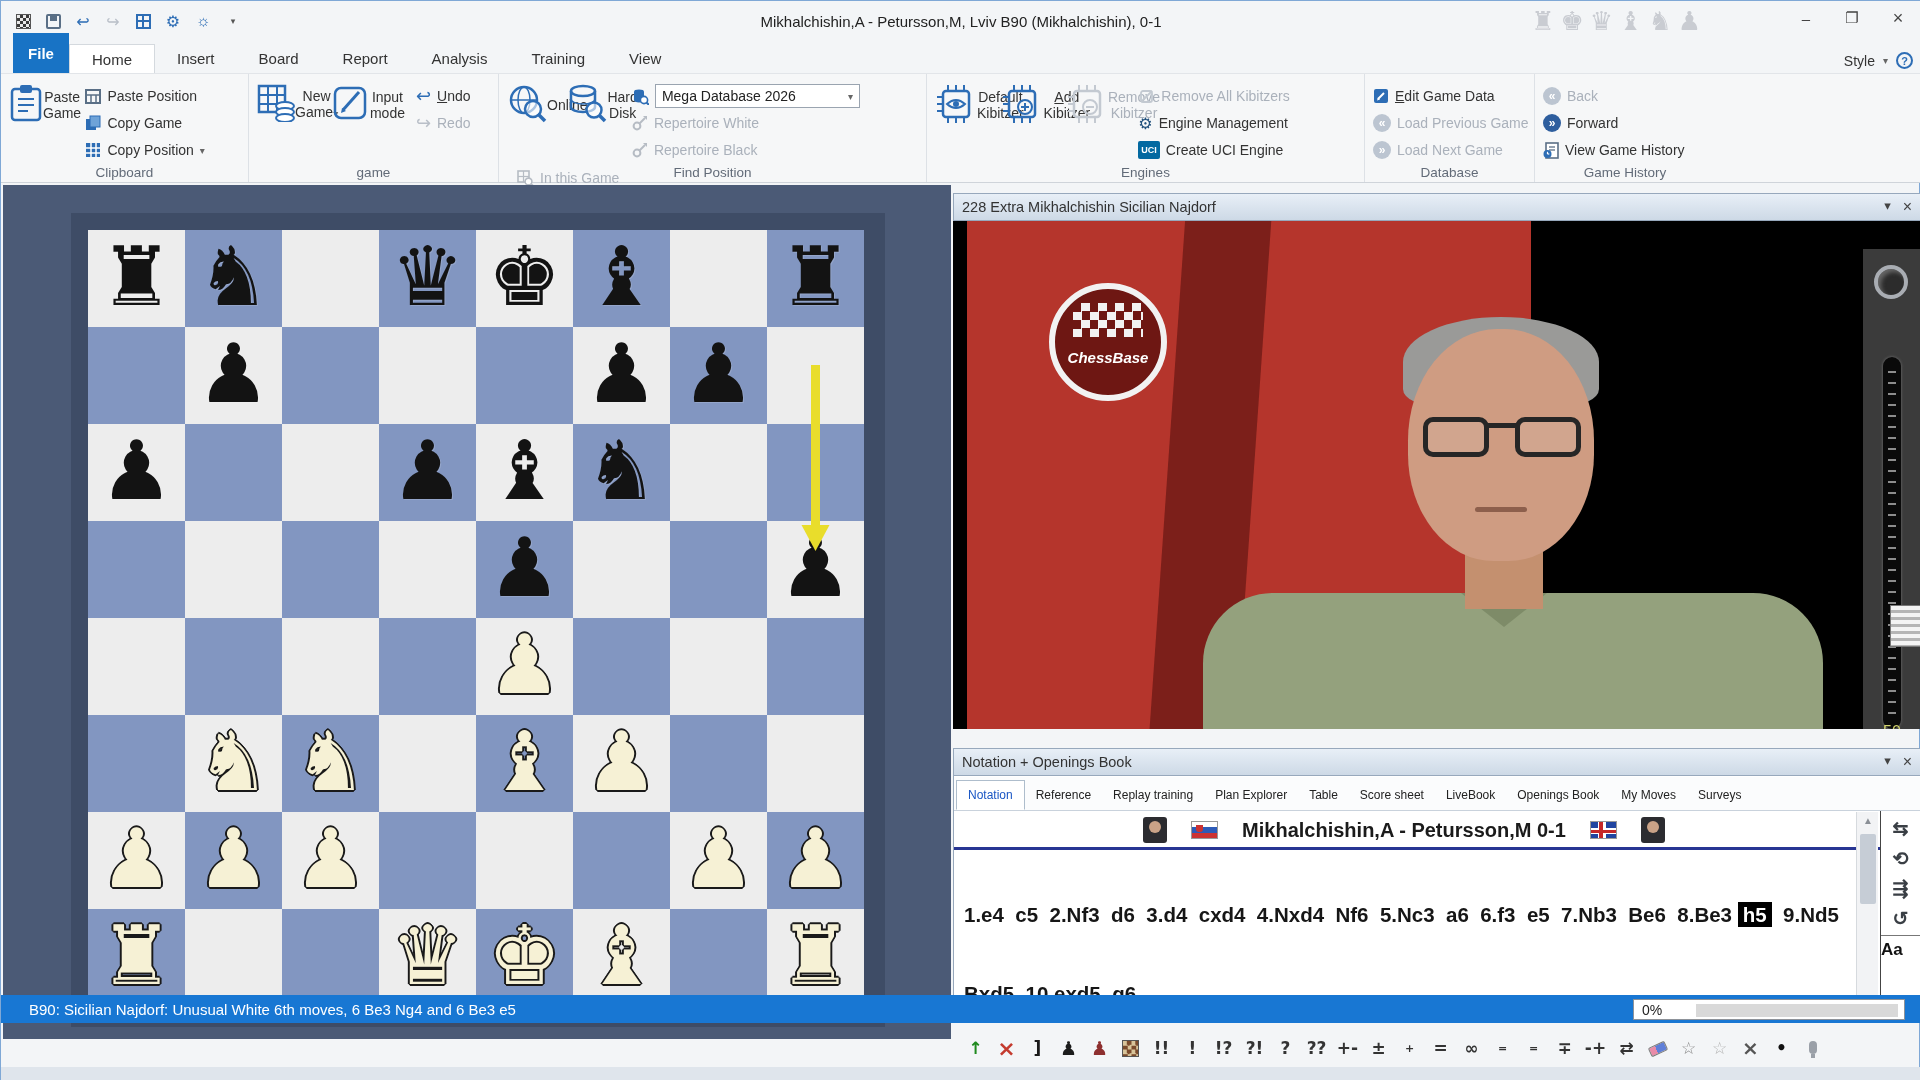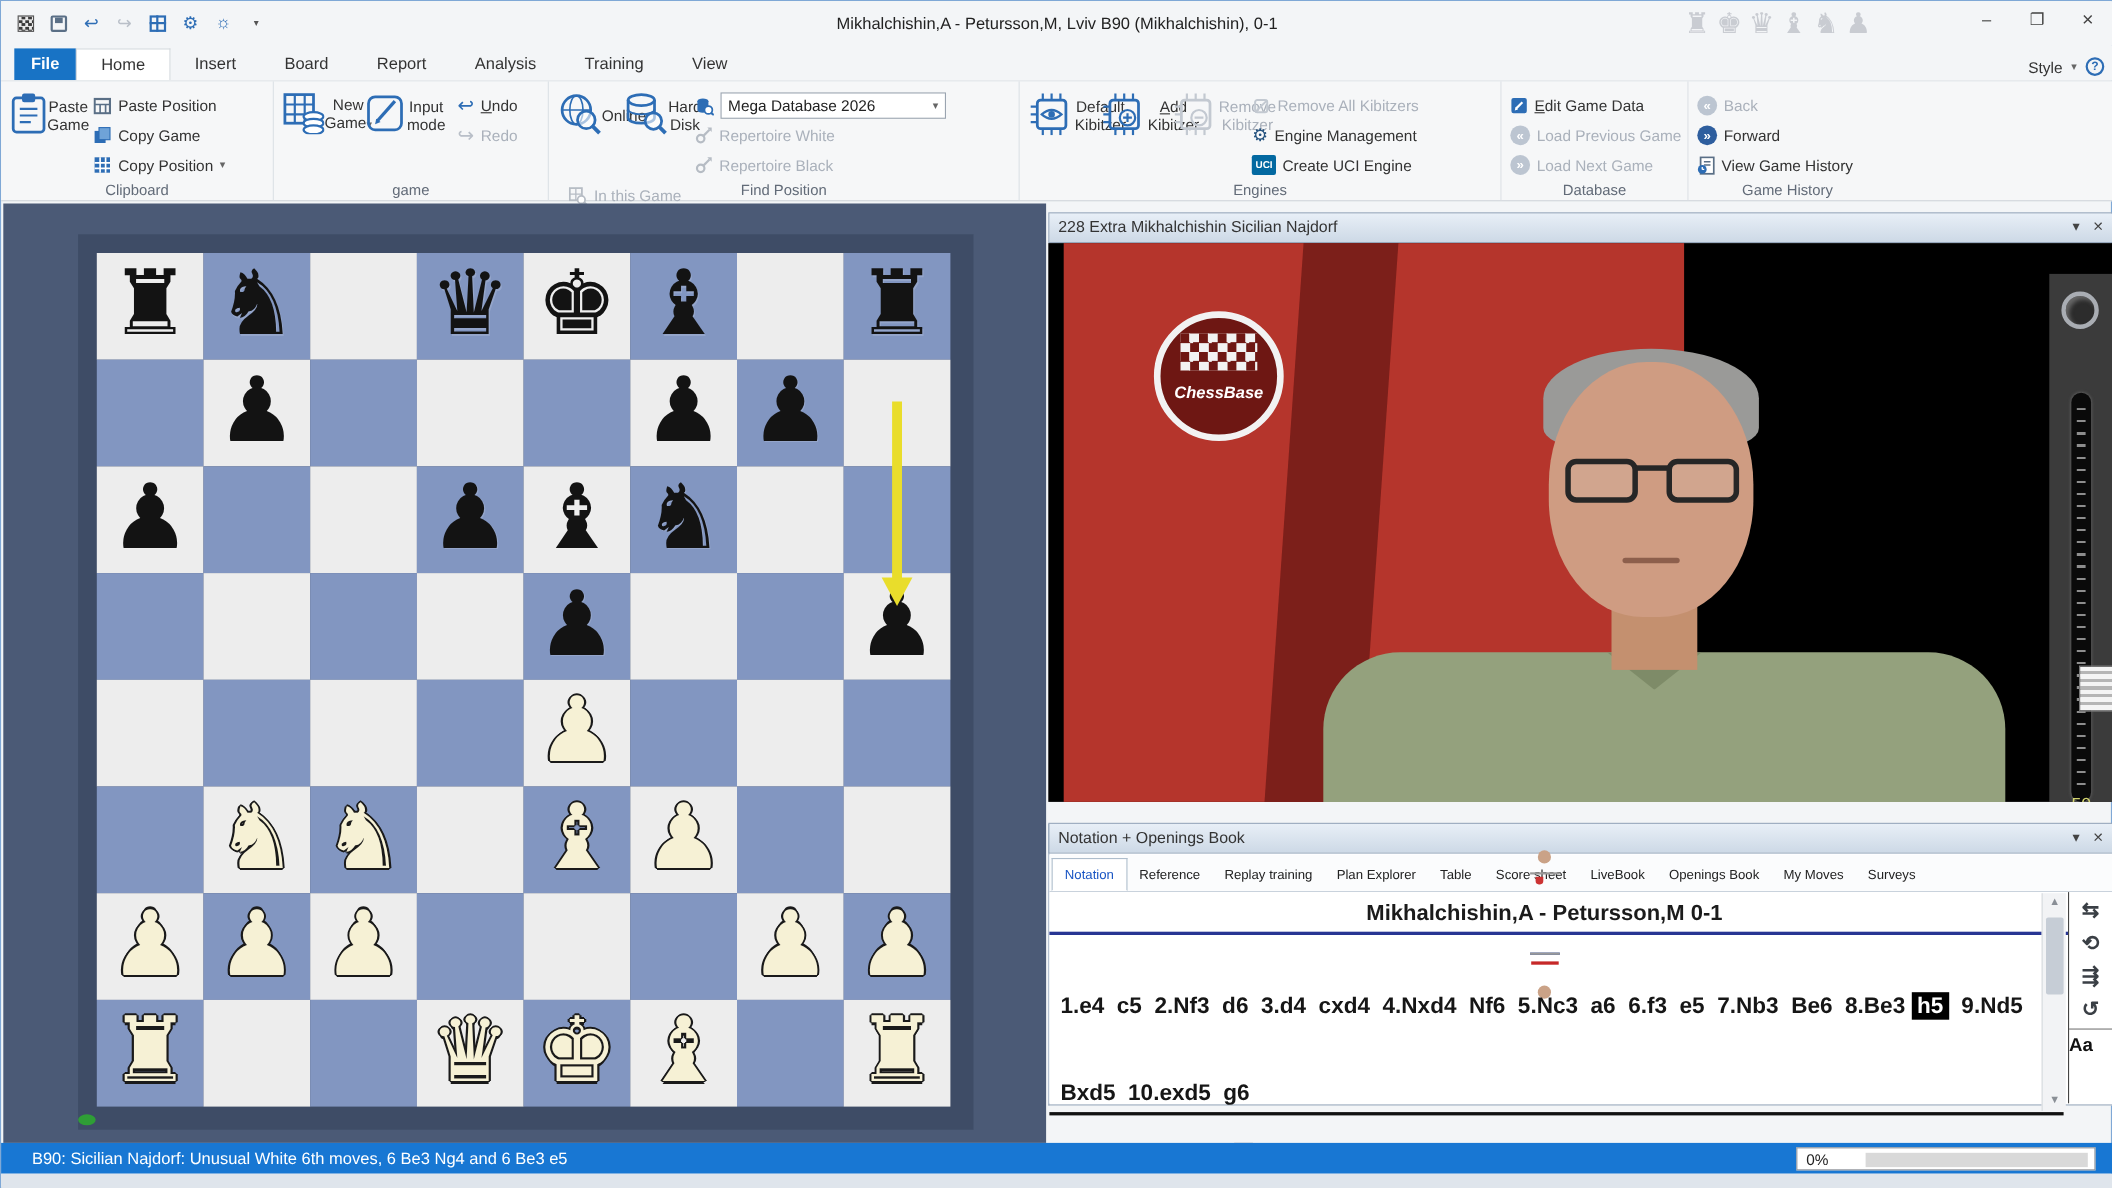--- a/index.html
+++ b/index.html
@@ -19,21 +19,21 @@
   .gridwin:before { content:""; position:absolute; left:4px; top:-2px; bottom:-2px; width:2px; background:#2d6db5; }
   .gridwin:after { content:""; position:absolute; top:4px; left:-2px; right:-2px; height:2px; background:#2d6db5; }
   .gear-qi { color:#24527e; font-size:17px; }
   .win-title { position:absolute; left:0; right:0; text-align:center; font-size:15px; color:#222; pointer-events:none; }
   .tb-pieces { position:absolute; right:220px; top:5px; display:flex; gap:6px; font-size:26px; color:#c9ccd2; }
   .win-btns { position:absolute; right:0; top:0; display:flex; }
   .win-btn { width:46px; height:34px; display:flex; align-items:center; justify-content:center; font-size:15px; color:#444; }
 
   
   .tabsrow { position:absolute; left:0; top:40px; width:1920px; height:32px; background:#f3f5f7; display:flex; align-items:flex-end; }
-  .file-tab { margin-left:12px; width:56px; height:29px; background:#1873c5; color:#fff; font-weight:bold; font-size:15px; display:flex; align-items:center; justify-content:center; }
+  .file-tab { margin-left:12px; width:56px; height:40px; background:#1873c5; color:#fff; font-weight:bold; font-size:15px; display:flex; align-items:center; justify-content:center; }
   .rtab { height:29px; padding:0 22px; display:flex; align-items:center; font-size:15px; color:#333; }
   .rtab.active { background:#fff; border:1px solid #d4d9de; border-bottom:none; }
   .tabs-right { position:absolute; right:8px; bottom:4px; display:flex; align-items:center; gap:8px; font-size:14px; color:#333; }
   .help-circ { width:17px; height:17px; border-radius:50%; border:2px solid #2d6db5; color:#2d6db5; font-size:11px; font-weight:bold; display:flex; align-items:center; justify-content:center; }
 
   
   .ribbon { position:absolute; left:0; top:72px; width:1920px; height:110px; background:#f6f7f8; border-top:1px solid #e2e5e9; border-bottom:1px solid #cfd4da; display:flex; }
   .rgroup { position:relative; height:100%; border-right:1px solid #dde1e6; padding:6px 8px 20px 8px; }
   .rgroup-label { position:absolute; bottom:2px; left:0; right:0; text-align:center; font-size:13.5px; color:#626b78; }
   .big-btn { width:72px; display:inline-flex; flex-direction:row; align-items:center; justify-content:flex-start; vertical-align:top; margin-top:2px; }
@@ -90,21 +90,21 @@
       background:repeating-linear-gradient(180deg,#8d8d8d 0 2px, transparent 2px 11px); }
   .vol-handle { position:absolute; left:7px; top:248px; width:44px; height:42px; background:repeating-linear-gradient(180deg,#f4f4f4 0 4px,#b5b5b5 4px 7px); border:1px solid #777; }
   .vol-val { position:absolute; left:0; right:0; top:474px; text-align:center; color:#d3d46e; font-size:16px; }
 
   
   .notation-panel { position:absolute; left:952px; top:748px; width:968px; height:256px; background:#fff; border:1px solid #97a8bc; border-top:none; }
   .ntabs { position:absolute; left:0; top:28px; width:966px; height:34px; background:#fbfcfd; border-bottom:1px solid #c9d2dc; display:flex; align-items:flex-end; padding-left:2px; }
   .ntab { height:30px; padding:0 11px; display:flex; align-items:center; font-size:12px; color:#222; }
   .ntab.active { background:#fff; border:1px solid #aebdcc; border-bottom:1px solid #fff; color:#1a56c4; }
   .ncontent { position:absolute; left:0; top:62px; width:966px; height:192px; background:#fff; }
-  .game-header { position:absolute; left:0; top:4px; width:900px; height:30px; display:flex; align-items:center; justify-content:center; gap:24px;flex-direction:column; }
+  .game-header { position:absolute; left:0; top:4px; width:900px; height:30px; display:flex; align-items:center; justify-content:center; gap:24px; }
   .gh-text { font-size:20px; font-weight:bold; color:#1b1b1b; }
   .gh-photo { width:24px; height:26px; background:#2c2c30; border-radius:3px; position:relative; }
   .gh-photo:before { content:""; position:absolute; left:6px; top:4px; width:12px; height:12px; border-radius:50%; background:#caa287; }
   .flag { width:27px; height:18px; border:1px solid #999; position:relative; }
   .flag-si { background:linear-gradient(#fff 0 33%, #2d5bb8 33% 66%, #c33 66%); }
   .flag-si:before { content:""; position:absolute; left:4px; top:3px; width:7px; height:7px; background:#c33; border-radius:0 0 3px 3px; }
   .flag-is { background:#2145a0; }
   .flag-is:before { content:""; position:absolute; left:7px; top:0; width:7px; height:100%; background:#fff; box-shadow:inset 0 0 0 1.6px #fff; border-left:1.5px solid #fff; }
   .flag-is:after { content:""; position:absolute; left:8.5px; top:0; width:4px; height:100%; background:#c62828; box-shadow:0 7px 0 -5.5px #c62828; }
   .flag-is .h { position:absolute; left:0; top:6px; width:100%; height:6px; background:#fff; }
@@ -122,21 +122,21 @@
   .mic-ic { display:inline-block; width:8px; height:13px; background:#9aa0a8; border-radius:4px; position:relative; }
   .mic-ic:after { content:""; position:absolute; left:2px; top:13px; width:4px; height:4px; background:#9aa0a8; }
   .nscroll { position:absolute; left:902px; top:1px; width:22px; height:198px; background:#f2f3f5; border-left:1px solid #d6dade; }
   .nscroll .sarr { position:absolute; left:0; width:22px; height:18px; color:#8a8f96; font-size:10px; text-align:center; line-height:18px; }
   .nscroll .thumb { position:absolute; left:3px; top:22px; width:16px; height:70px; background:#c6cdd6; border-radius:2px; }
   .side-icons { position:absolute; left:926px; top:0; width:40px; height:192px; border-left:1px solid #444; display:flex; flex-direction:column; align-items:center; padding-top:4px; gap:4px; }
   .si-it { width:30px; height:26px; display:flex; align-items:center; justify-content:center; color:#3a3f45; font-size:19px; font-weight:bold; }
   .si-aa { font-size:17px; font-weight:bold; color:#111; border-top:1px solid #777; width:100%; text-align:left; padding-top:4px; }
 
   
-  .statusbar { position:absolute; left:0; top:1038px; width:1920px; height:28px; background:#1877d3; color:#fff; font-size:15px; display:flex; align-items:center; padding-left:28px; }
+  .statusbar { position:absolute; left:0; top:994px; width:1920px; height:28px; background:#1877d3; color:#fff; font-size:15px; display:flex; align-items:center; padding-left:28px; }
   .progress-box { position:absolute; right:16px; top:4px; width:272px; height:21px; background:#fff; border:1px solid #8d9299; display:flex; align-items:center; font-size:14px; color:#222; padding-left:8px; }
   .progress-track { position:absolute; left:62px; right:6px; top:3.5px; height:13px; background:#d9d9d9; }
   .bottomstrip { position:absolute; left:0; top:1066px; width:1920px; height:14px; background:#dfe5ec; }
 
   .arrow-svg { position:absolute; left:0; top:0; pointer-events:none; }
 </style>
 </head>
 <body>
 
 <div class="app">

